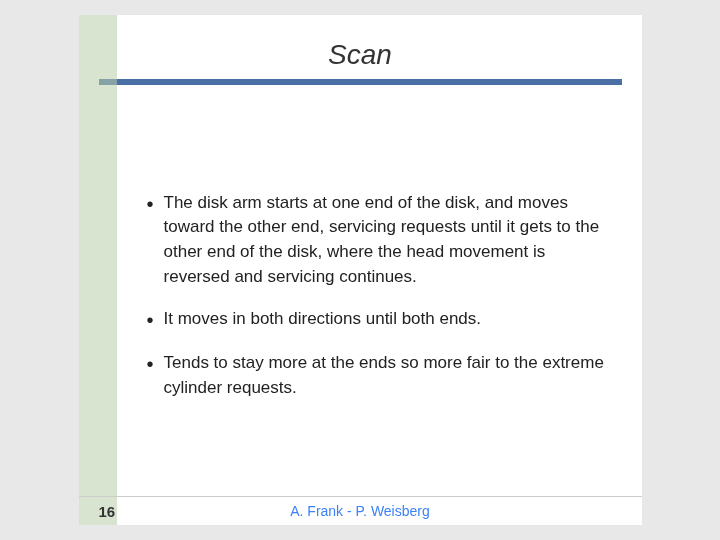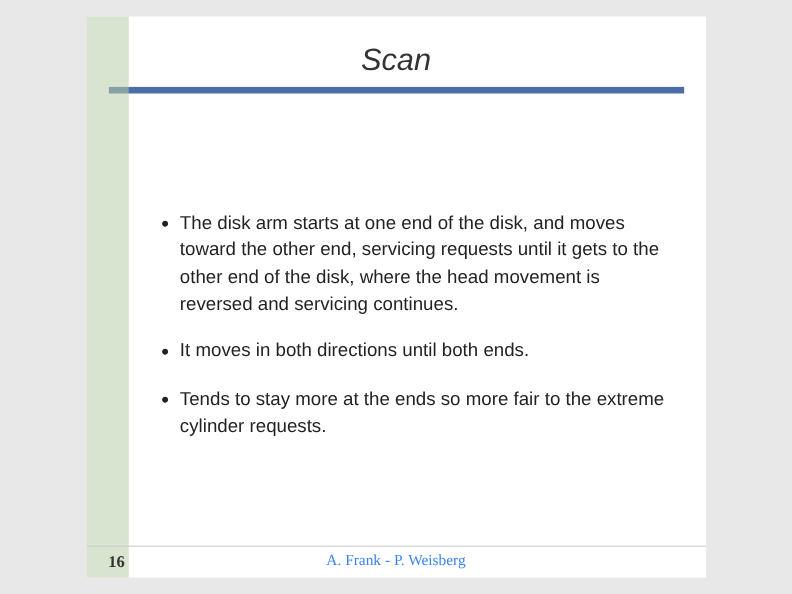--- a/index.html
+++ b/index.html
@@ -91,21 +91,20 @@
       flex: 1;
     }
 
     .slide-footer {
       border-top: 1px solid #cccccc;
       display: flex;
       align-items: center;
       justify-content: center;
       padding: 6px 20px;
       position: relative;
-      font-family: Liberation Serif, serif;
     }
 
     .slide-number {
       position: absolute;
       left: 20px;
       font-size: 15px;
       color: #333333;
       font-weight: bold;
     }
 

